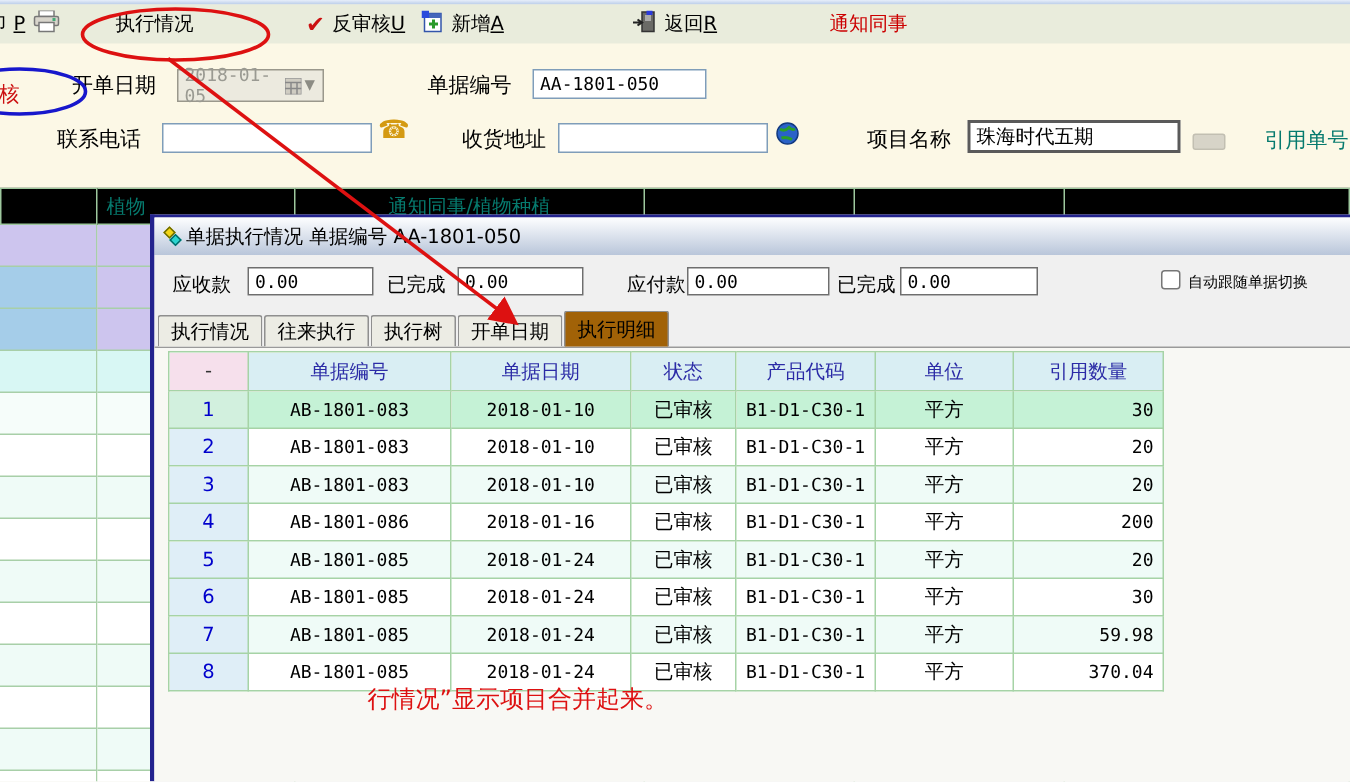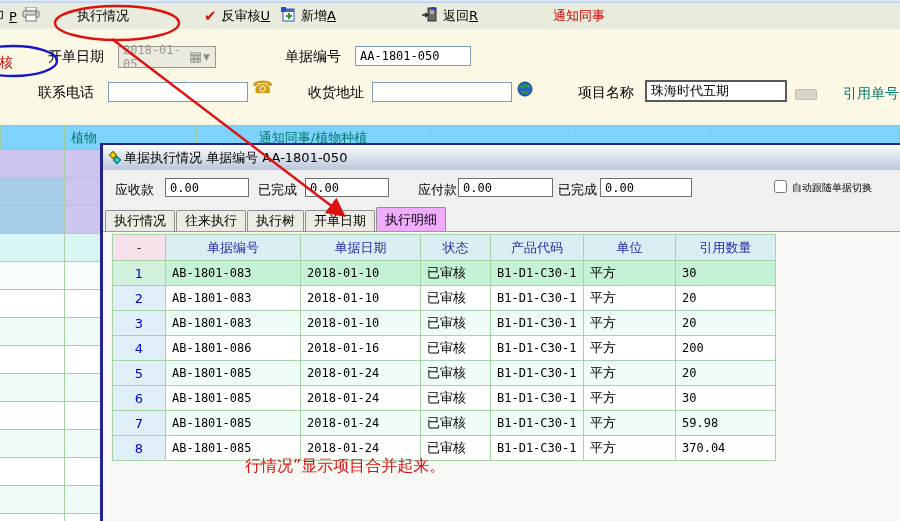--- a/index.html
+++ b/index.html
@@ -34,21 +34,21 @@
     font-size:12px; padding-left:4px; }
   .date-combo .dbtn { width:30px; height:100%; display:flex; align-items:center;
     justify-content:center; gap:2px; color:#8c8c84; font-size:9px; }
   .proj-input { border:2px solid #5a5a5a; height:22px; }
   .mini-btn { position:absolute; left:795px; top:31px; width:22px; height:11px;
     background:#d7d4c8; border:1px solid #c2bfb2; border-radius:2px; }
   .ref-link { position:absolute; left:843px; top:26px; color:var(--link-teal); font-size:14px; cursor:pointer; }
 
   
   .bg-table { position:absolute; left:0; top:125px; width:900px; height:396px; z-index:1; }
-  .bg-head { display:flex; height:25px; background:#7dd3fc;justify-content:center; }
+  .bg-head { display:flex; height:25px; background:#000000;justify-content:center; }
   .bg-hcell { height:25px; border:1px solid #9ec89e; border-left:none; color:#067a6e;
     font-size:13px; display:flex; align-items:center; }
   .bg-hcell:first-child { border-left:1px solid #9ec89e; }
   .bg-hcell.center { justify-content:center; }
   .bg-row { display:flex; height:28px; }
   .bg-cell { height:28px; border:1px solid #a8cfa8; border-top:none; border-left:none; }
 
   
   .dialog { position:absolute; left:100px; top:143px; width:800px; height:378px;
     border-left:3px solid #23238e; border-top:2px solid #23238e; z-index:10;
@@ -65,39 +65,39 @@
   .dfield-label { position:absolute; top:11px; font-size:13px; }
   .dfield-input { position:absolute; top:8px; height:19px; border:1px solid #6e6e6e;
     background:#fff; font-family:"DejaVu Sans Mono", monospace; font-size:12px; padding:0 4px; }
   .chk { position:absolute; left:671px; top:10px; width:13px; height:13px; }
   .chk-label { position:absolute; left:689px; top:11px; font-size:10px; }
 
   .tabs { position:absolute; left:2px; top:37px; height:24px; display:flex; align-items:flex-end; z-index:2; }
   .tab { height:21px; border:1px solid #8f8f8f; border-bottom:none; background:#ececе4;
     background:#ecece4; display:flex; align-items:center; justify-content:center;
     font-size:13px; margin-right:1px; padding:0 8px; border-radius:2px 2px 0 0; cursor:pointer; }
-  .tab.active { height:24px; background:#f0abfc; position:relative; z-index:3;margin-top:45px; }
+  .tab.active { height:24px; background:#a16207; position:relative; z-index:3;margin-top:45px; }
   .tab-page { position:absolute; left:0; right:0; top:61px; bottom:0;
     background:#f8f8f4; border-top:1px solid #9a9a9a; }
 
   table.grid { border-collapse:collapse; table-layout:fixed; width:663px;
     position:absolute; left:9px; top:2px; background:#fff; }
   table.grid th, table.grid td { border:1px solid var(--table-border-green);
     overflow:hidden; white-space:nowrap; }
   table.grid th { height:26px; background:var(--header-cyan); color:var(--header-text-navy);
     font-weight:normal; font-size:13px; text-align:center; }
   table.grid th.c0 { background:var(--header-pink); color:#333; }
-  table.grid td { height:25px; font-size:13px; padding:0 6px; background:#fff; }
+  table.grid td { height:25px; font-size:13px; padding:0 6px; background:#fff;text-align:center; }
   table.grid td.c0 { background:var(--rownum-blue-bg); color:var(--rownum-blue-text);
     text-align:center; padding:0; }
   table.grid tr.alt td { background:var(--alt-row-cyan); }
   table.grid tr.alt td.c0 { background:var(--rownum-blue-bg); }
   table.grid tr.sel td { background:var(--selected-row-green); }
   table.grid tr.sel td.c0 { background:#d2f0de; }
-  table.grid td.c6 { }
+  table.grid td.c6 { text-align:right; }
   table.grid td.mono { font-family:"DejaVu Sans Mono", monospace; font-size:12px; }
 
   
   .annotation-text { position:absolute; left:245px; top:456px; width:530px; z-index:40;
     color:var(--annotation-red); font-size:16px; line-height:19px; }
   svg.overlay { position:absolute; left:0; top:0; z-index:50; pointer-events:none; }
   .red-ellipse { fill:none; stroke:var(--annotation-red); stroke-width:2.4px; }
   .blue-ellipse { fill:none; stroke:var(--audit-circle-blue); stroke-width:2.4px; }
   .red-arrow { stroke:var(--annotation-red); stroke-width:2.4px; }
   .arrow-head { fill:var(--annotation-red); }

